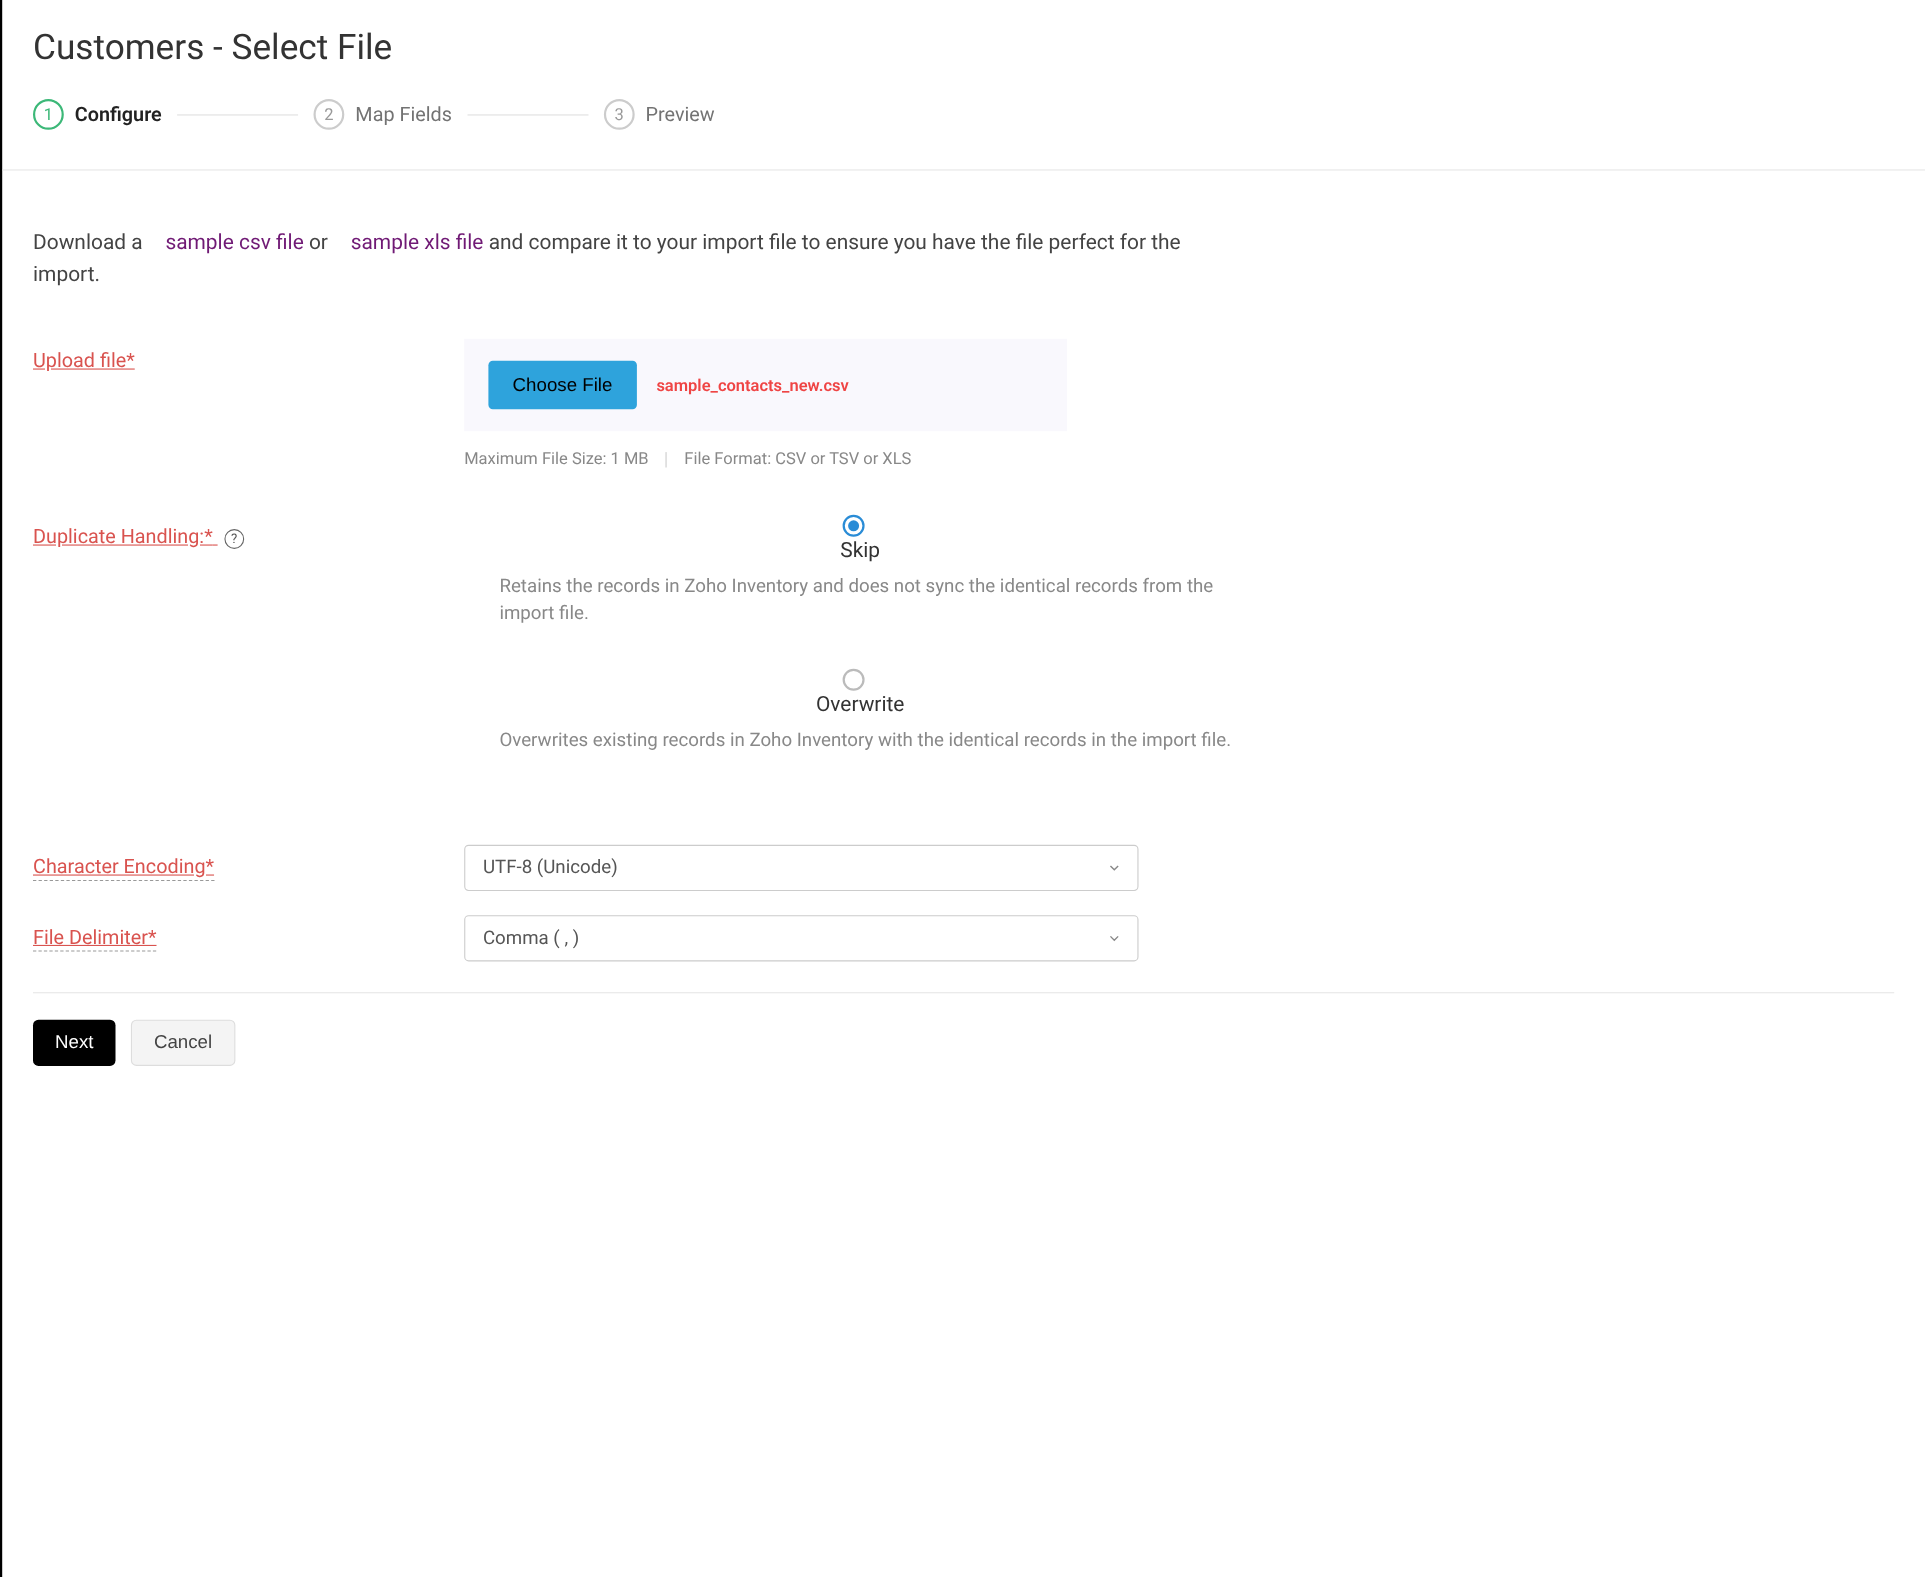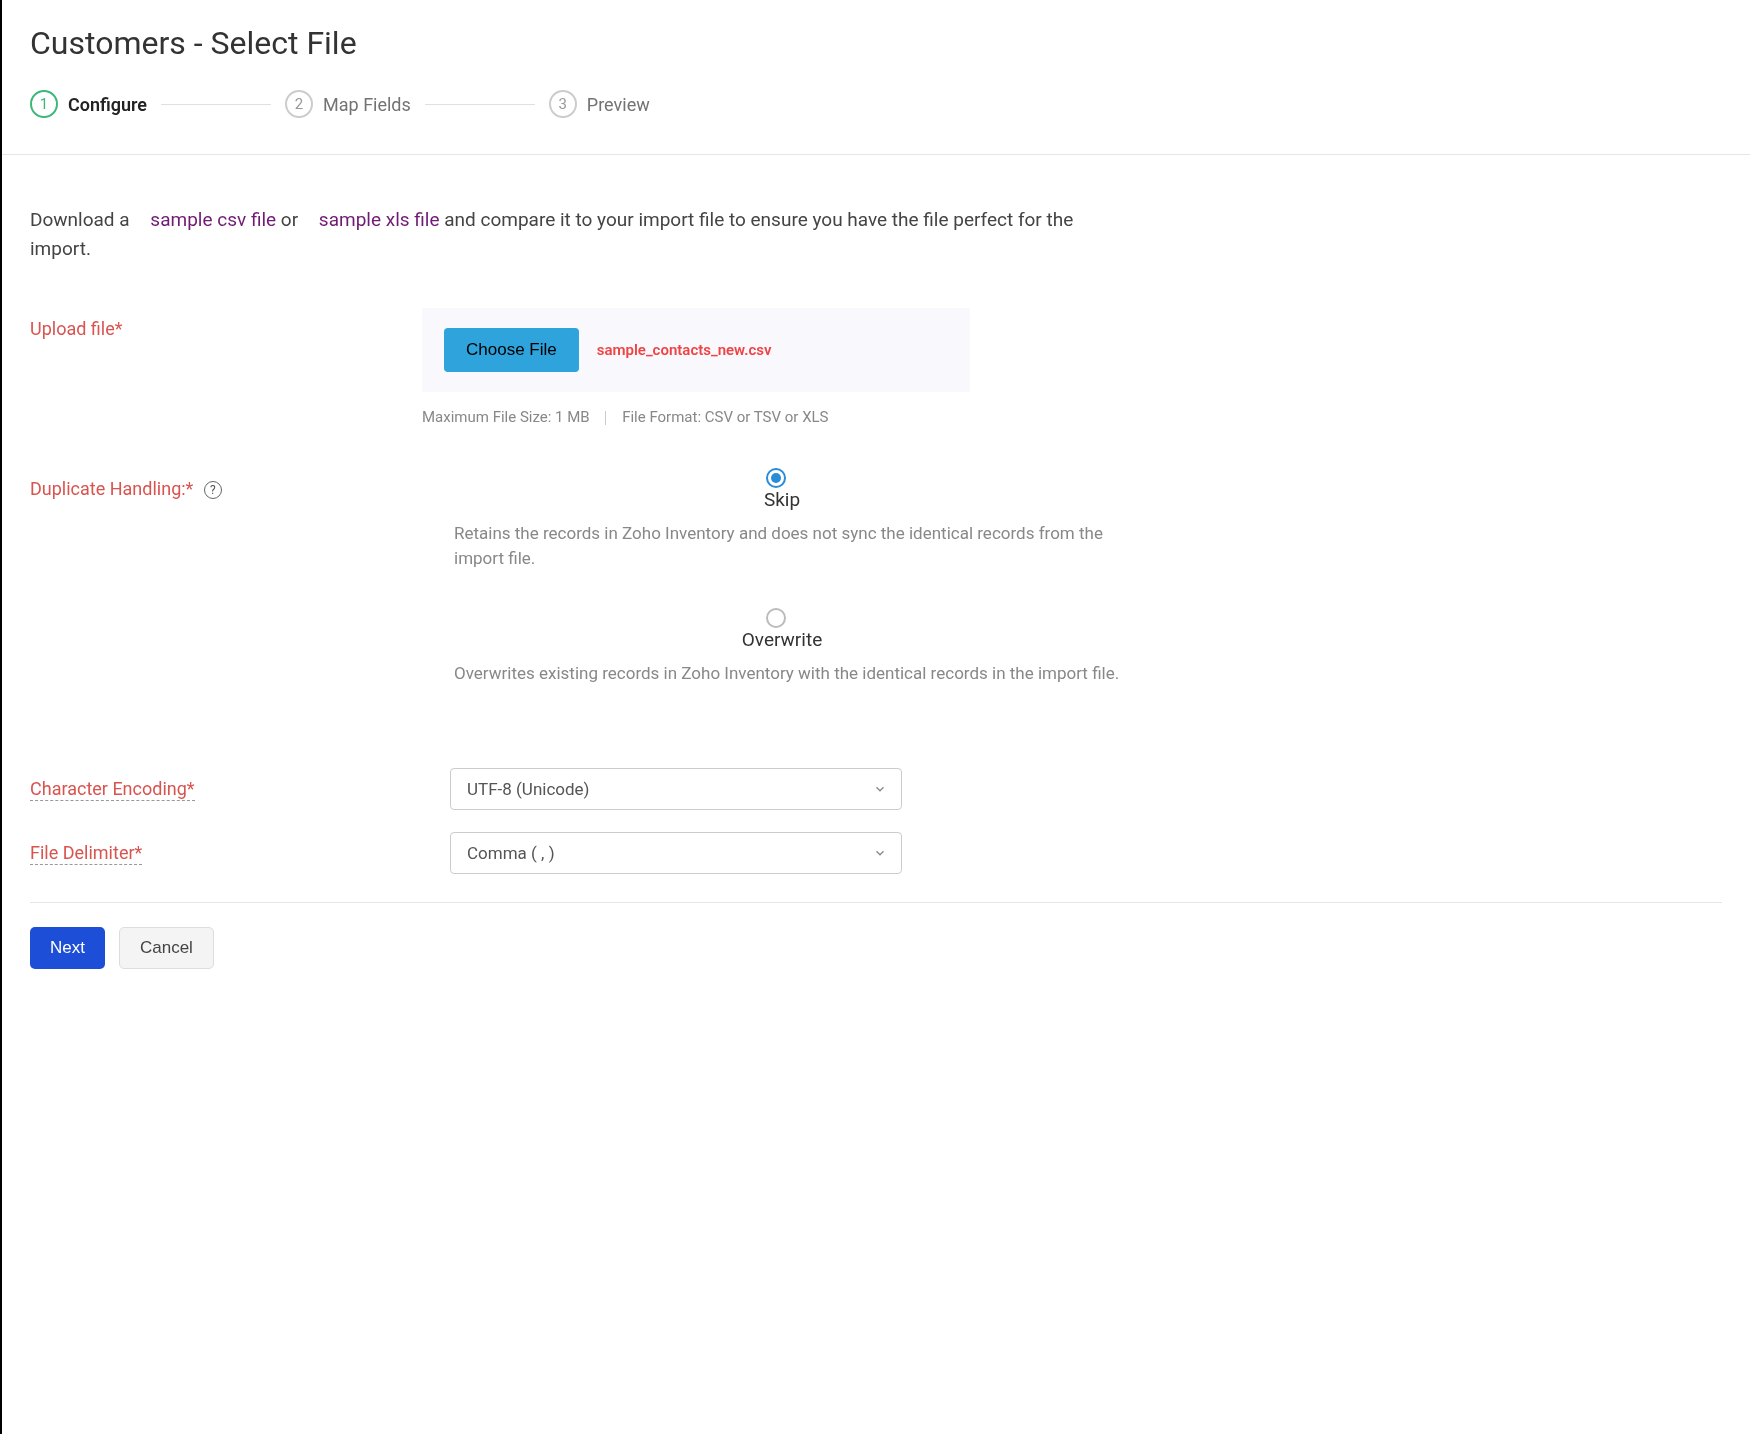--- a/index.html
+++ b/index.html
@@ -85,20 +85,21 @@
       display: flex;
       align-items: flex-start;
       margin-bottom: 42px;
     }
     .form-label {
       width: 392px;
       flex-shrink: 0;
       font-size: 18px;
       color: #d9534f;
       padding-top: 10px;
+      text-decoration: underline;
     }
     .form-label.dotted {
       display: inline-block;
     }
     .form-label.dotted span {
       border-bottom: 1px dashed #999;
       padding-bottom: 1px;
     }
     .upload-box {
       background: #f9f8fd;
@@ -193,25 +194,24 @@
       line-height: 1.5;
       margin-top: 10px;
       margin-left: 32px;
     }
     .select {
       border: 1px solid #ccc;
       border-radius: 4px;
       padding: 10px 40px 10px 16px;
       font-size: 17px;
       color: #555;
-      width: 452px;
+      width: 613px;
       position: relative;
       background: #fff;
       cursor: pointer;
-      margin-left: 28px;
     }
     .select .chev {
       position: absolute;
       right: 14px;
       top: 50%;
       transform: translateY(-50%);
       color: #888;
     }
     .form-row.tight {
       margin-bottom: 22px;
@@ -219,21 +219,21 @@
     .bottom-divider {
       height: 1px;
       background: #e6e6e6;
       margin: 28px 0 24px 0;
     }
     .actions {
       display: flex;
       gap: 14px;
     }
     .btn-primary {
-      background: #1d4ed8;
+      background: #000000;
       color: #fff;
       border: none;
       font-size: 17px;
       padding: 10px 20px;
       border-radius: 5px;
       cursor: pointer;
     }
     .btn-secondary {
       background: #f4f4f4;
       color: #444;

